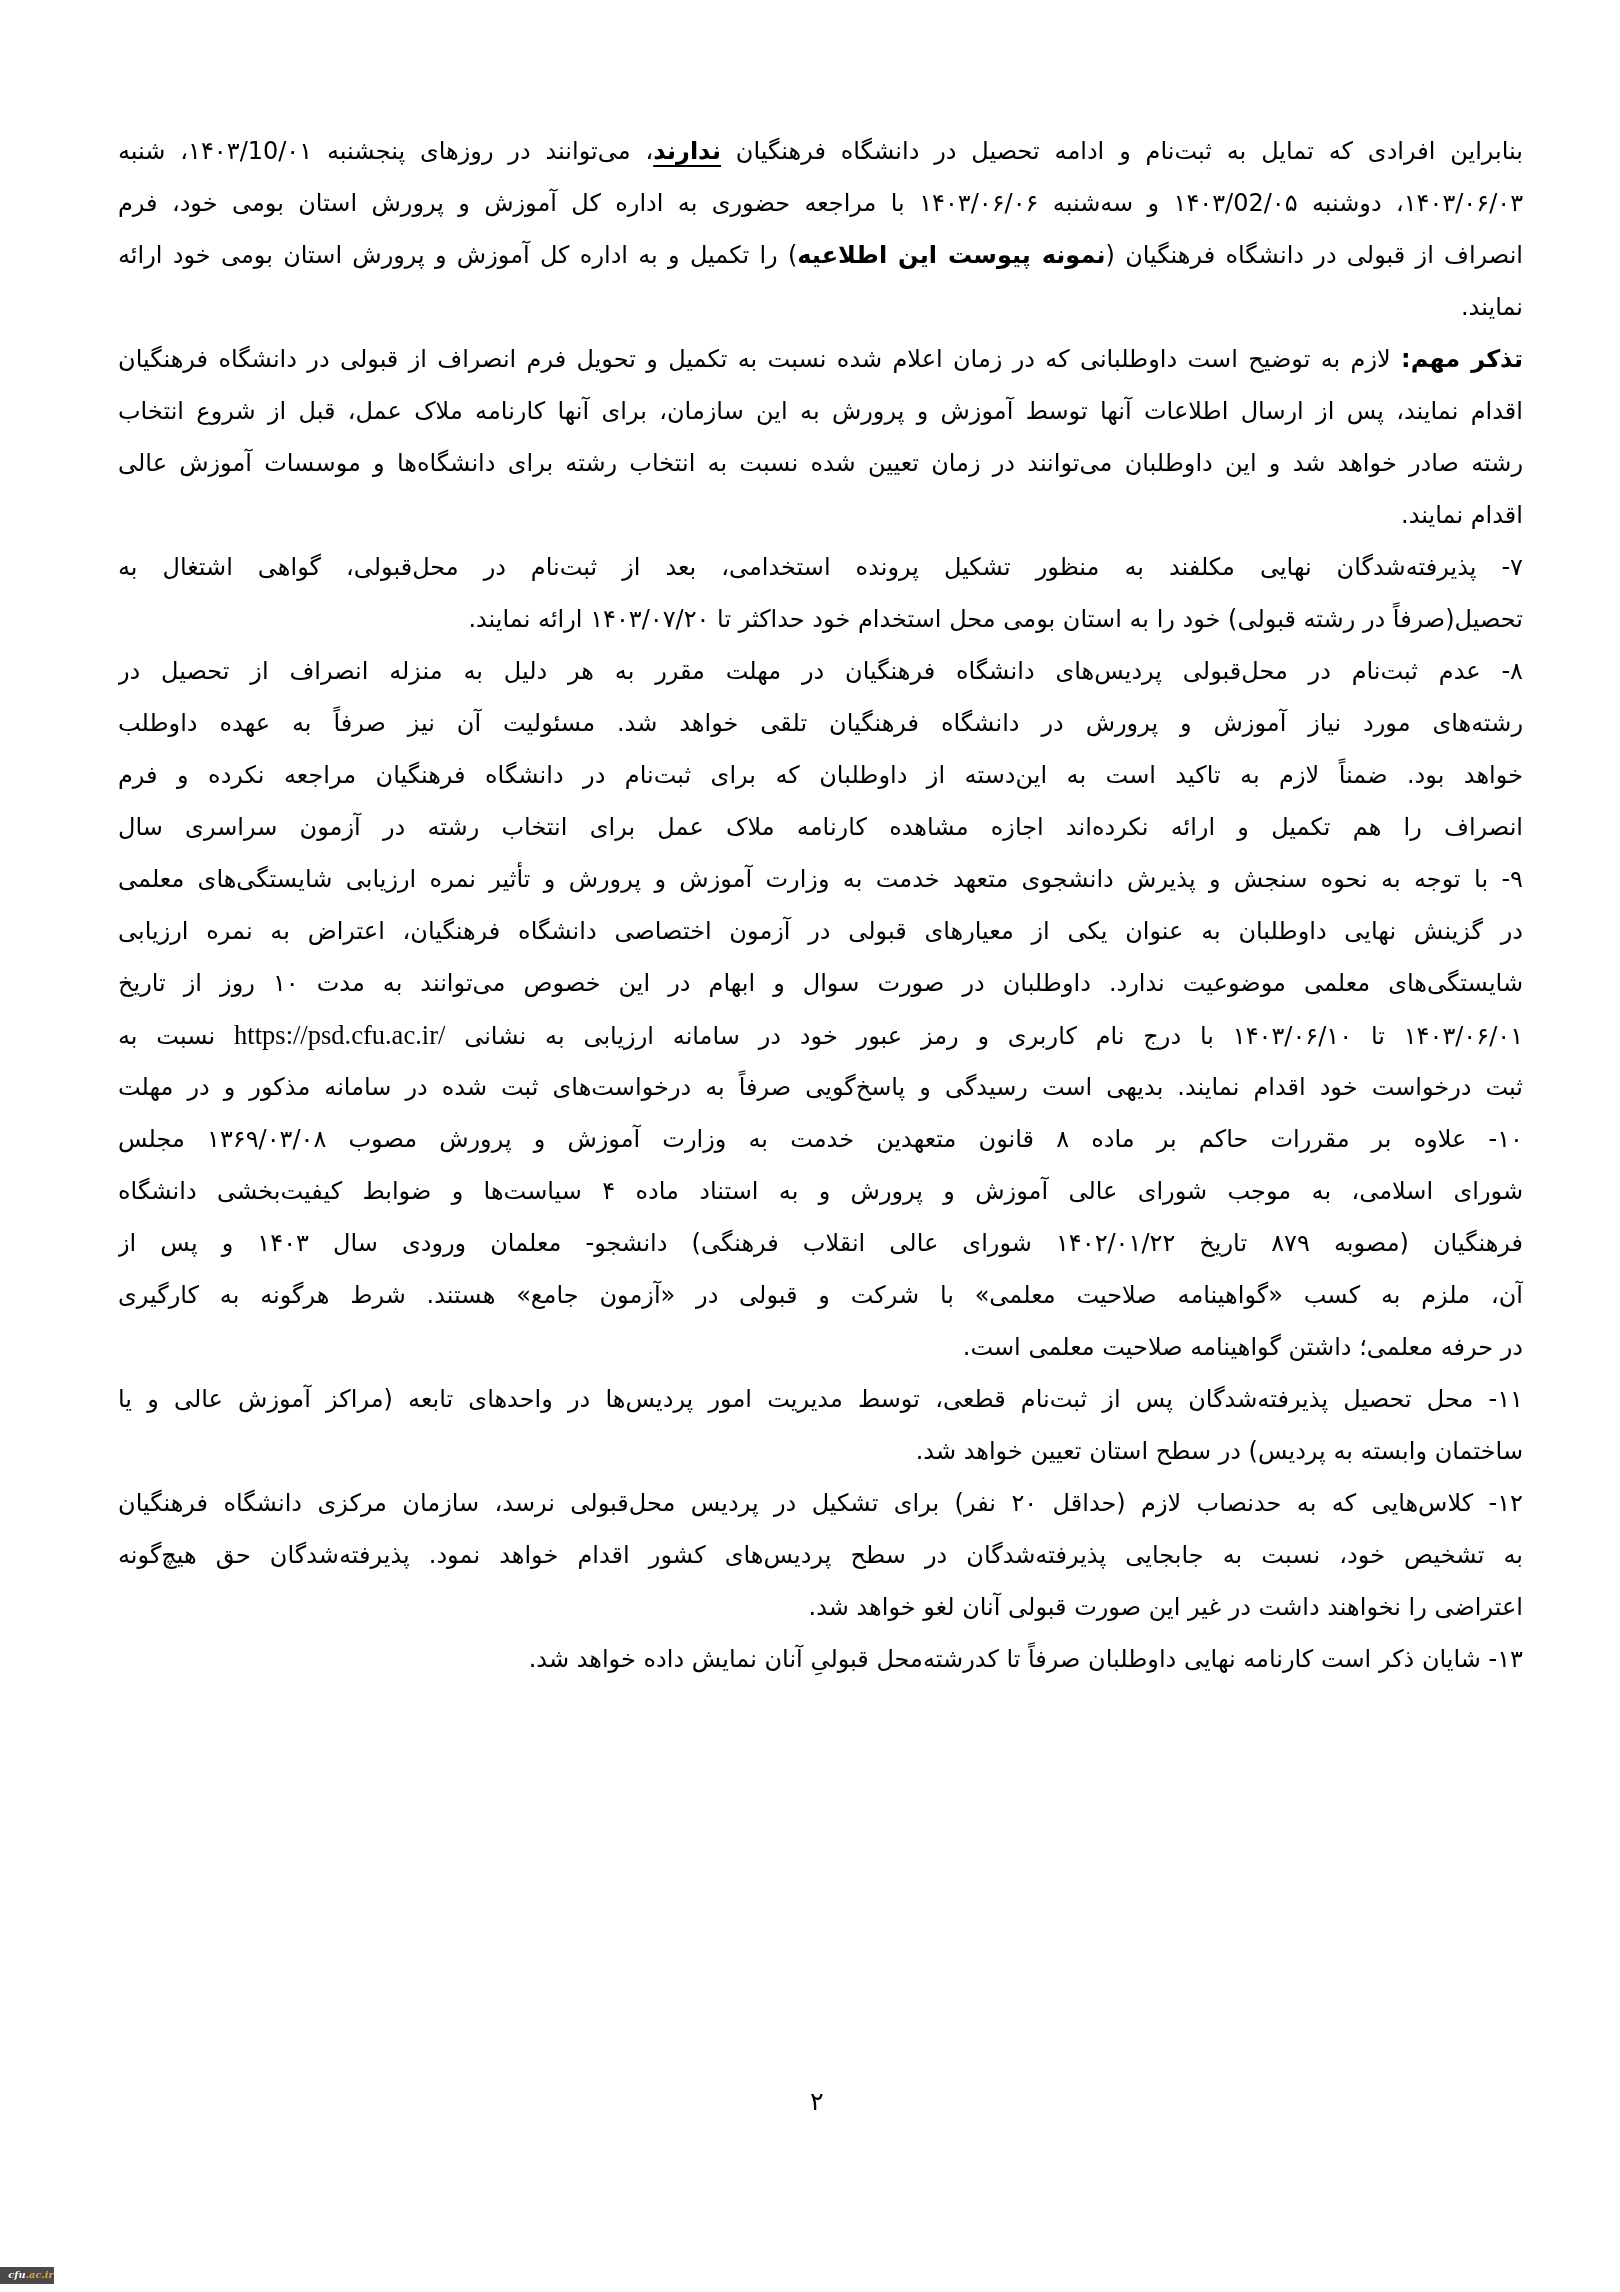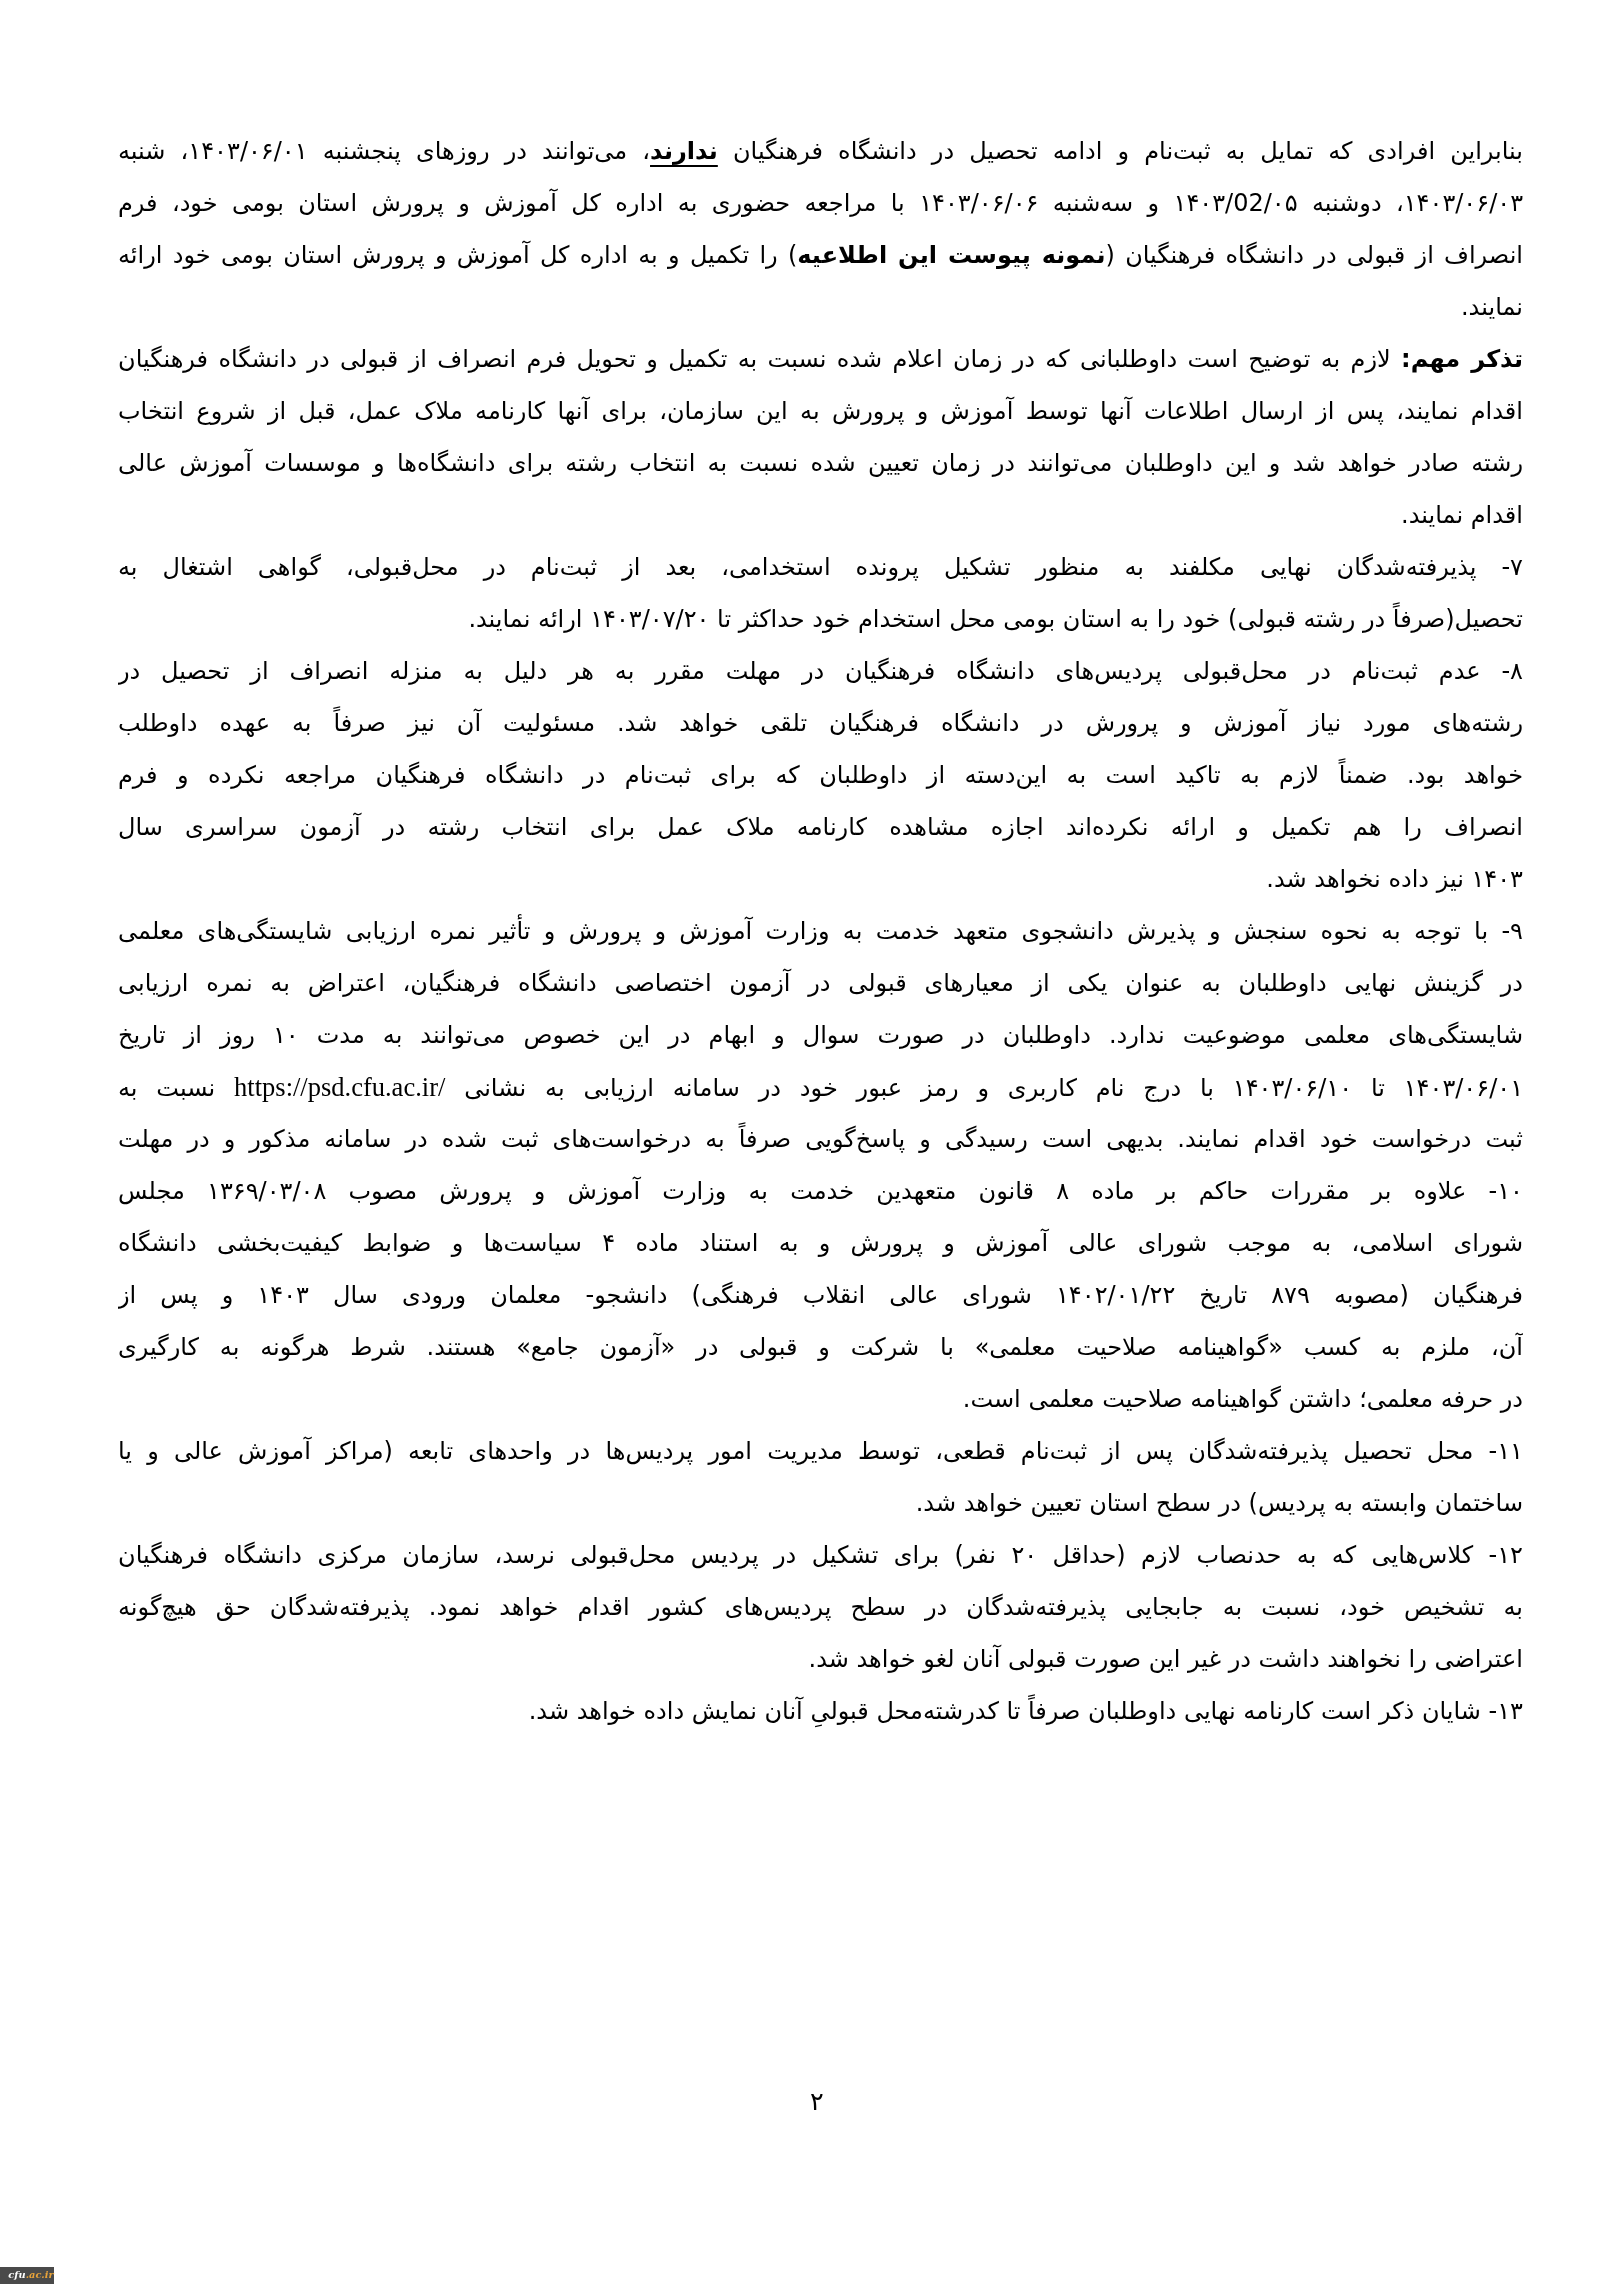--- a/index.html
+++ b/index.html
@@ -75,41 +75,40 @@
       direction: ltr;
     }
     .logo .l1 { color: #ffffff; margin-left: 8px; }
     .logo .l2 { color: #e8a33a; }
   </style>
 </head>
 <body>
 
 <div class="page" id="doc">
     <div class="para">
-      <div class="line"><span>بنابراین افرادی که تمایل به ثبت‌نام و ادامه تحصیل در دانشگاه فرهنگیان </span><span class="bold underline">ندارند</span><span>، می‌توانند در روزهای پنجشنبه ۱۴۰۳/۰۶/۰۱، شنبه</span></div>
+      <div class="line"><span>بنابراین افرادی که تمایل به ثبت‌نام و ادامه تحصیل در دانشگاه فرهنگیان </span><span class="bold underline">ندارند</span><span>، می‌توانند در روزهای پنجشنبه ۱۴۰۳/10/۰۱، شنبه</span></div>
       <div class="line"><span>۱۴۰۳/۰۶/۰۳، دوشنبه ۱۴۰۳/02/۰۵ و سه‌شنبه ۱۴۰۳/۰۶/۰۶ با مراجعه حضوری به اداره کل آموزش و پرورش استان بومی خود، فرم</span></div>
       <div class="line"><span>انصراف از قبولی در دانشگاه فرهنگیان (</span><span class="bold">نمونه پیوست این اطلاعیه</span><span>) را تکمیل و به اداره کل آموزش و پرورش استان بومی خود ارائه</span></div>
       <div class="line last"><span>نمایند.</span></div>
     </div>
     <div class="para">
       <div class="line"><span class="bold">تذکر مهم:</span><span> لازم به توضیح است داوطلبانی که در زمان اعلام شده نسبت به تکمیل و تحویل فرم انصراف از قبولی در دانشگاه فرهنگیان</span></div>
       <div class="line"><span>اقدام نمایند، پس از ارسال اطلاعات آنها توسط آموزش و پرورش به این سازمان، برای آنها کارنامه ملاک عمل، قبل از شروع انتخاب</span></div>
       <div class="line"><span>رشته صادر خواهد شد و این داوطلبان می‌توانند در زمان تعیین شده نسبت به انتخاب رشته برای دانشگاه‌ها و موسسات آموزش عالی</span></div>
       <div class="line last"><span>اقدام نمایند.</span></div>
     </div>
     <div class="para">
       <div class="line"><span>۷- پذیرفته‌شدگان نهایی مکلفند به منظور تشکیل پرونده استخدامی، بعد از ثبت‌نام در محل‌قبولی، گواهی اشتغال به</span></div>
       <div class="line last"><span>تحصیل(صرفاً در رشته قبولی) خود را به استان بومی محل استخدام خود حداکثر تا ۱۴۰۳/۰۷/۲۰ ارائه نمایند.</span></div>
     </div>
     <div class="para">
       <div class="line"><span>۸- عدم ثبت‌نام در محل‌قبولی پردیس‌های دانشگاه فرهنگیان در مهلت مقرر به هر دلیل به منزله انصراف از تحصیل در</span></div>
       <div class="line"><span>رشته‌های مورد نیاز آموزش و پرورش در دانشگاه فرهنگیان تلقی خواهد شد. مسئولیت آن نیز صرفاً به عهده داوطلب</span></div>
       <div class="line"><span>خواهد بود. ضمناً لازم به تاکید است به این‌دسته از داوطلبان که برای ثبت‌نام در دانشگاه فرهنگیان مراجعه نکرده و فرم</span></div>
       <div class="line"><span>انصراف را هم تکمیل و ارائه نکرده‌اند اجازه مشاهده کارنامه ملاک عمل برای انتخاب رشته در آزمون سراسری سال</span></div>
-      <div class="line last"><span>۱۴۰۳ نیز داده نخواهد شد.</span></div>
     </div>
     <div class="para">
       <div class="line"><span>۹- با توجه به نحوه سنجش و پذیرش دانشجوی متعهد خدمت به وزارت آموزش و پرورش و تأثیر نمره ارزیابی شایستگی‌های معلمی</span></div>
       <div class="line"><span>در گزینش نهایی داوطلبان به عنوان یکی از معیارهای قبولی در آزمون اختصاصی دانشگاه فرهنگیان، اعتراض به نمره ارزیابی</span></div>
       <div class="line"><span>شایستگی‌های معلمی موضوعیت ندارد. داوطلبان در صورت سوال و ابهام در این خصوص می‌توانند به مدت ۱۰ روز از تاریخ</span></div>
       <div class="line"><span>۱۴۰۳/۰۶/۰۱ تا ۱۴۰۳/۰۶/۱۰ با درج نام کاربری و رمز عبور خود در سامانه ارزیابی به نشانی </span><span class="url">https://psd.cfu.ac.ir/</span><span> نسبت به</span></div>
       <div class="line"><span>ثبت درخواست خود اقدام نمایند. بدیهی است رسیدگی و پاسخ‌گویی صرفاً به درخواست‌های ثبت شده در سامانه مذکور و در مهلت</span></div>
     </div>
     <div class="para">
       <div class="line"><span>۱۰- علاوه بر مقررات حاکم بر ماده ۸ قانون متعهدین خدمت به وزارت آموزش و پرورش مصوب ۱۳۶۹/۰۳/۰۸ مجلس</span></div>

